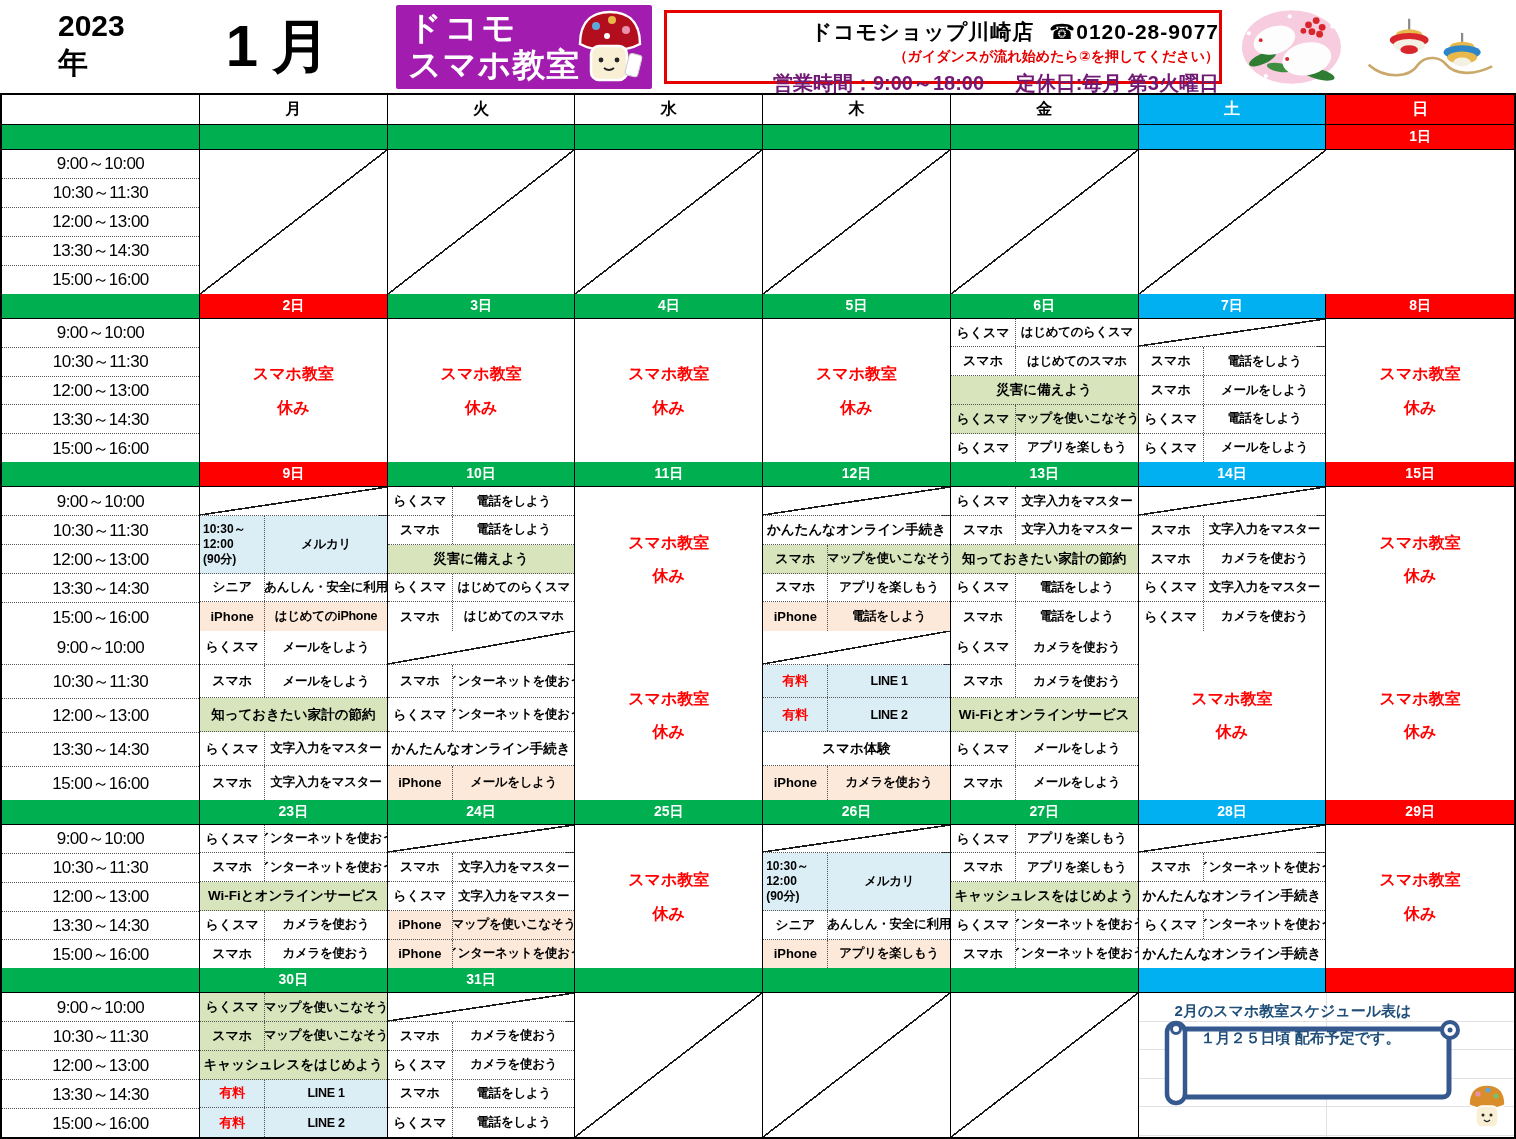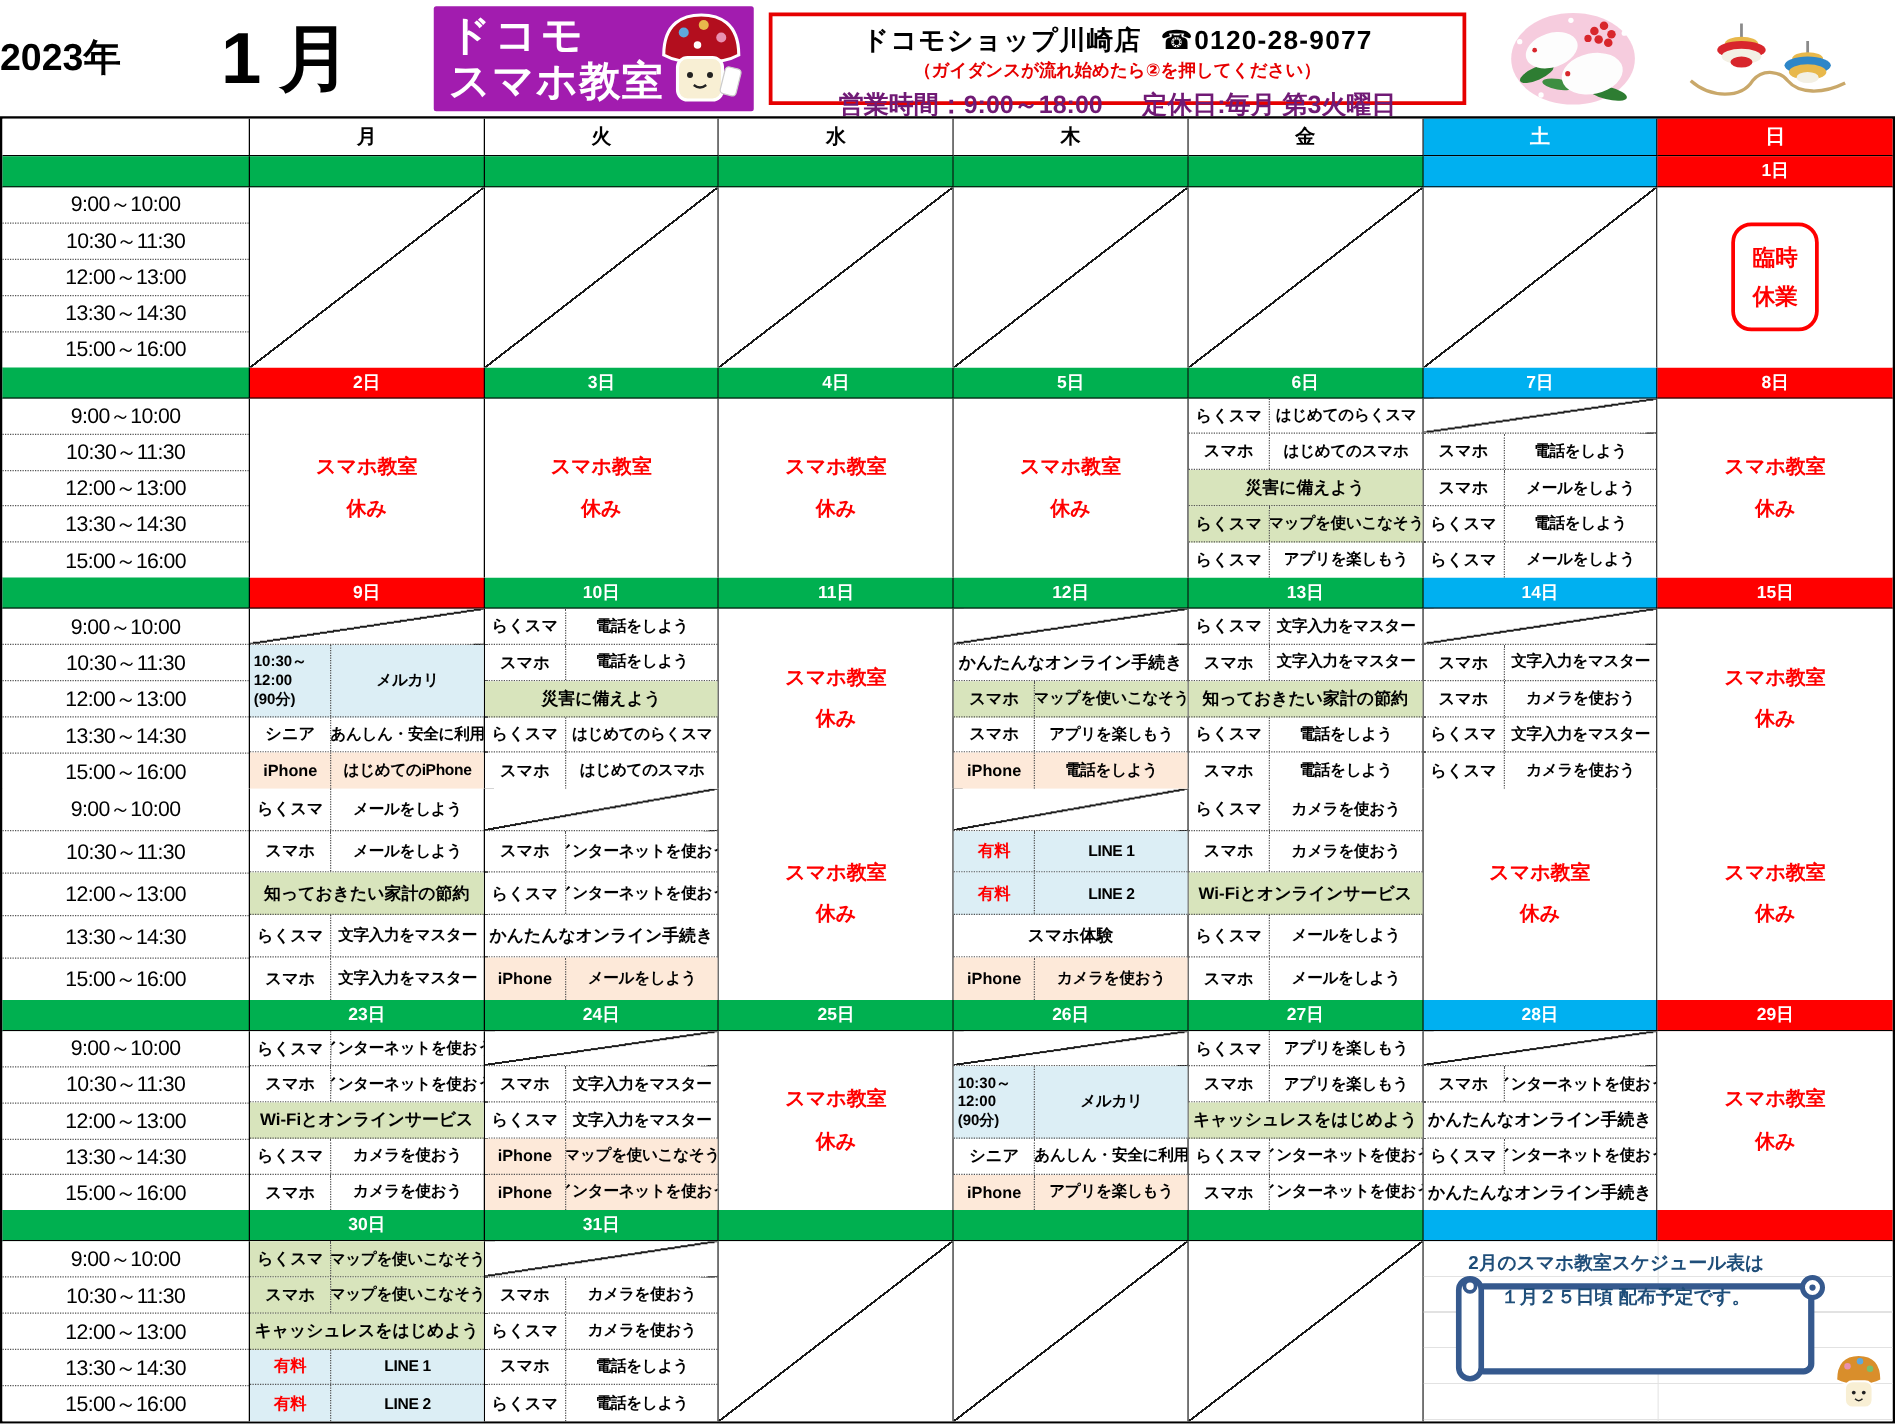--- a/index.html
+++ b/index.html
@@ -2,29 +2,29 @@
 <html><head>
 <meta charset="utf-8">
 <style>
   * { margin:0; padding:0; box-sizing:border-box; }
   body { background:#fff; }
   .page { width:1516px; height:1139px; position:relative; background:#fff;
           font-family:"Liberation Sans","DejaVu Sans",sans-serif; overflow:hidden; }
 
   
   .topbar { height:93px; display:flex; align-items:center; }
-  .year  { font-size:30px; font-weight:600; color:#000; }
+  .year  { font-size:30px; font-weight:600; color:#000; margin-left:58px; }
   .month { font-size:58px; font-weight:bold; color:#000; margin-left:80px; letter-spacing:14px; white-space:nowrap;text-align:right; }
   .logo { width:256px; height:84px; background:#a21caf; margin-left:52px; position:relative;
           color:#fff; font-weight:bold; padding:5px 10px 0 12px; border-radius:2px; flex:0 0 auto; }
   .logo-line1 { font-size:33px; letter-spacing:3px; line-height:1.1; }
   .logo-line2 { font-size:33px; letter-spacing:1px; line-height:1.15; }
   .logo svg { position:absolute; top:3px; right:6px; }
   .infobox { width:558px; height:74px; border:3px solid #E60000; background:#fff; margin-left:12px;
-             text-align:center; padding-top:5px; flex:0 0 auto; }
+             text-align:right; padding-top:5px; flex:0 0 auto; }
   .shop-line1 { font-size:21px; font-weight:bold; color:#000; letter-spacing:1px; }
   .shop-line1 .phone { margin-left:8px; }
   .shop-line2 { font-size:14px; font-weight:bold; color:#E60000; margin-top:2px; }
   .shop-line3 { font-size:20px; font-weight:bold; color:#701a75; margin-top:4px; }
   .shop-line3 .ml { margin-left:26px; }
   .decor { flex:1; display:flex; align-items:center; justify-content:space-evenly; padding:0 8px; }
 
   
   .calendar { position:absolute; top:93px; left:0; width:1516px; height:1046px;
               border:2px solid #000; display:flex; flex-direction:column; background:#fff; }
@@ -194,26 +194,20 @@
             <div class="time-label">12:00～13:00</div>
             <div class="time-label">13:30～14:30</div>
             <div class="time-label">15:00～16:00</div>
           </div>
           <div class="day-cell diagline"></div>
           <div class="day-cell diagline"></div>
           <div class="day-cell diagline"></div>
           <div class="day-cell diagline"></div>
           <div class="day-cell diagline"></div>
           <div class="day-cell diagline"></div>
-          <div class="day-cell">
-            <div class="note-box">
-              <div>臨時</div>
-              <div>休業</div>
-            </div>
-          </div>
         </div>
       </div>
       <div class="week">
         <div class="grid8 date-row">
           <div class="date-cell bg-green"></div>
           <div class="date-cell bg-red">2日</div>
           <div class="date-cell bg-green">3日</div>
           <div class="date-cell bg-green">4日</div>
           <div class="date-cell bg-green">5日</div>
           <div class="date-cell bg-green">6日</div>

